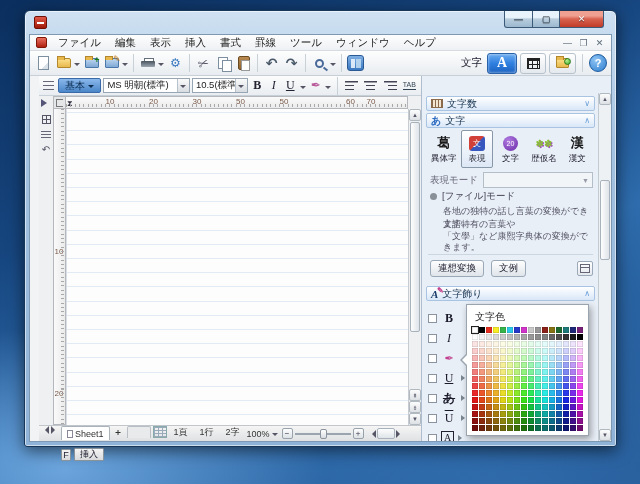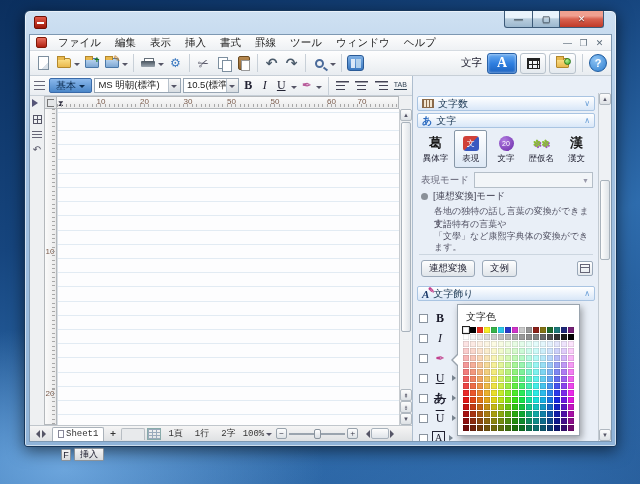--- a/index.html
+++ b/index.html
@@ -93,21 +93,21 @@
       border:1px solid #222; }
   .btn-fold { width:27px; height:21px; border:1px solid #b8c2cc; border-radius:3px;
     background:linear-gradient(#fff,#e4e9ee); display:flex; align-items:center; justify-content:center; position:relative; }
   .btn-fold .dot { position:absolute; right:4px; top:4px; width:7px; height:7px; border-radius:50%;
     background:radial-gradient(circle at 35% 30%,#b8f090,#3aa82a); border:1px solid #2a7a1a; }
   .btn-help { width:18px; height:18px; border-radius:50%; background:radial-gradient(circle at 35% 30%,#8ec4f4,#2f7fd0);
     border:1px solid #1d5a9e; color:#fff; font-size:11px; font-weight:bold; display:flex;
     align-items:center; justify-content:center; }
 
   
-  .mainrow { flex:1; display:flex; min-height:0; }
+  .mainrow { flex:1; display:flex; min-height:0;margin-left:9px; }
   .docpane { width:382px; display:flex; flex-direction:column; }
 
   
   .toolbar2 { height:20px; background:linear-gradient(#fcfcfc,#e9edf1); border-bottom:1px solid #c7cfd7;
     display:flex; align-items:center; padding:0 3px; gap:2px; }
   .i-ham { width:11px; height:9px; background:repeating-linear-gradient(#667 0 1px,transparent 1px 4px); }
   .style-pill { width:48px; height:15px; border:1px solid #3a6aa8; border-radius:2px;
     background:linear-gradient(#8ab8ec,#4a86c8); color:#0c2c50; font-size:10px; display:flex;
     align-items:center; justify-content:center; gap:3px; }
   .combo { height:15px; border:1px solid #98a6b4; background:#fff; display:flex; align-items:center; font-size:9.5px; color:#222; }
@@ -154,21 +154,21 @@
     background-position:0 8px; }
   .vscroll { width:13px; background:#eef0f2; border-left:1px solid #c8ccd0; display:flex; flex-direction:column; }
   .sc-btn { height:12px; display:flex; align-items:center; justify-content:center; font-size:6px; color:#556;
     background:linear-gradient(#fcfcfc,#dde1e5); border:1px solid #b0b8c0; border-radius:2px; }
   .v-thumb { margin:1px; height:210px; background:linear-gradient(90deg,#fdfdfd,#dfe4e9);
     border:1px solid #a8b2bc; border-radius:2px; }
   .v-spacer { flex:1; }
 
   
   .sheetbar { height:16px; background:linear-gradient(#f5f5f5,#dfe1e3); border-top:1px solid #c0c6cc;
-    display:flex; align-items:center; font-size:9px; color:#333; padding:0 2px; gap:2px;font-family:Liberation Mono, monospace; }
+    display:flex; font-size:9px; color:#333; padding:0 2px; gap:2px; }
   .tri { width:0; height:0; border:4px solid transparent; }
   .tri.l { border-right-color:#556; } .tri.r { border-left-color:#556; }
   .sheet-tab { height:14px; background:#fff; border:1px solid #aab2ba; border-bottom:none; border-radius:2px 2px 0 0;
     padding:0 5px; display:flex; align-items:center; gap:2px; font-size:9px; }
   .pg-glyph { width:6px; height:8px; border:1px solid #889; background:#fff; }
   .plus-btn { width:13px; text-align:center; font-weight:bold; color:#333; }
   .tab-stub { width:24px; height:12px; background:#e8eaec; border:1px solid #b8bec4; border-bottom:none; border-radius:2px 2px 0 0; }
   .st-grid { width:14px; height:12px; border:1px solid #8aa; background:
     repeating-linear-gradient(90deg,#9ab 0 1px,transparent 1px 4px), repeating-linear-gradient(#9ab 0 1px,transparent 1px 3px); }
   .st-item { padding:0 5px; white-space:nowrap; }
@@ -417,21 +417,21 @@
                 <span class="pal-toggle"></span>
               </span>
             <span class="r-corner"></span>
             <span class="hruler">
                 <span class="cursor-mark">⧗</span>
                 <span class="hnum" style="left: 34px;">10</span>
                 <span class="hnum" style="left: 77.5px;">20</span>
                 <span class="hnum" style="left: 121px;">30</span>
                 <span class="hnum" style="left: 164.5px;">50</span>
                 <span class="hnum" style="left: 208px;">50</span>
-                <span class="hnum" style="left: 259px; text-align: right;">60</span>
+                <span class="hnum" style="left: 269px; text-align: right;">60</span>
                 <span class="hnum" style="left: 295px;">70</span>
               </span>
             <span class="r-right"></span>
           </div>
 
           <div class="docbody">
             <div class="leftstrip">
               <span class="ls-grid"></span>
               <span class="ls-bars"></span>
               <span class="ls-undo">↶</span>
@@ -530,21 +530,21 @@
           <div class="mode-row">
             <span class="mode-lbl">表現モード</span>
             <span class="mode-combo">
                 <span class="dd">▼</span>
               </span>
           </div>
 
           <div class="bullet" style="top:114px">
             <div class="b-title">
                 <span class="b-dot"></span>
-                <span>[連想変換]モード</span>
+                <span>[ファイル]モード</span>
               </div>
             <div class="b-desc">各地の独特の話し言葉の変換ができます。</div>
           </div>
           <div class="bullet" style="top:140px">
             <div class="b-desc">文語特有の言葉や
 「文學」など康熙字典体の変換ができます。</div>
           </div>
 
           <div class="pal-sep"></div>
           <div class="act-row">

